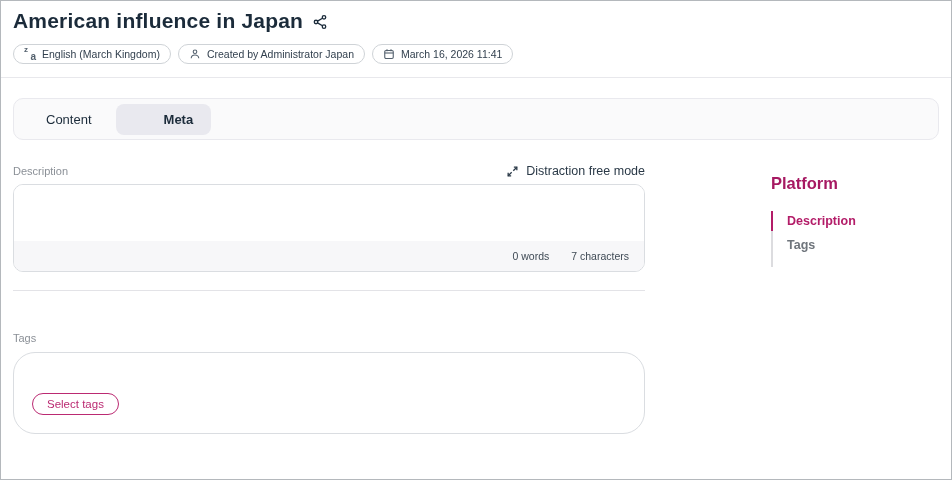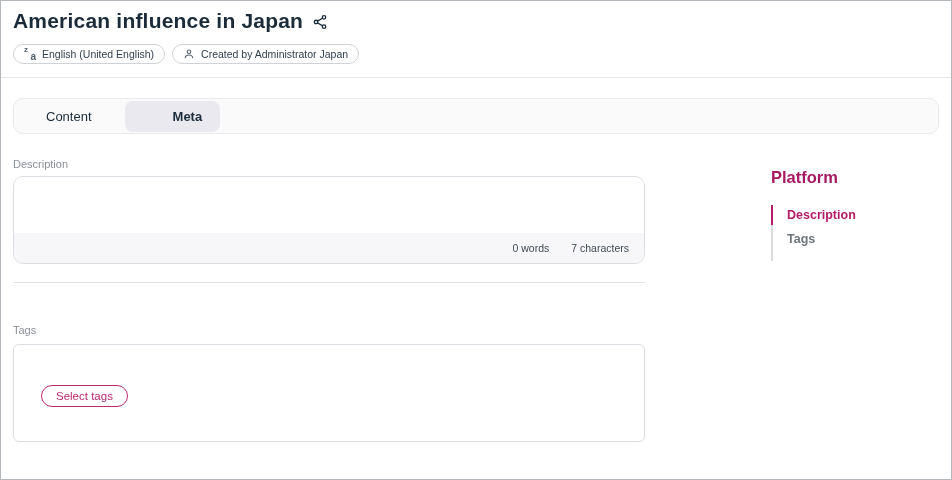--- a/index.html
+++ b/index.html
@@ -36,22 +36,22 @@
   }
   .badge svg{flex:0 0 auto;}
   .translate-glyph{position:relative;width:12px;height:12px;display:inline-block;}
   .translate-glyph .z{position:absolute;left:0;top:-3px;font-size:8px;font-weight:600;color:#54616e;}
   .translate-glyph .a{position:absolute;right:0;bottom:-2px;font-size:10px;font-weight:600;color:#54616e;}
   .header-divider{border:none;border-top:1px solid #e8e8ec;}
   
   .tab-bar{
     margin:20px 12px 0 12px;
     border:1px solid #e9e9ee;background:#fafafb;
-    border-radius:10px;height:36px;
-    display:flex;align-items:center;padding:0 14px;gap:15px;
+    border-radius:10px;height:42px;
+    display:flex;align-items:center;padding:0 14px;gap:6px;
   }
   .tab{
     font-size:13px;padding:8px 18px;border-radius:8px;
     color:var(--dark-navy);cursor:pointer;background:transparent;border:none;
     font-family:"Liberation Sans", sans-serif;
   }
   .tab.active{background:#e9e9ef;font-weight:700;padding-left:48px;}
   
   .content{display:flex;margin-top:24px;}
   .main-col{width:632px;margin-left:12px;flex:0 0 auto;}
@@ -69,22 +69,22 @@
   .desc-editor{flex:1;background:#fff;outline:none;padding:8px 12px;font-size:13px;}
   .desc-footer{
     height:30px;background:#f7f7f9;
     display:flex;align-items:center;justify-content:flex-end;
     padding-right:15px;gap:22px;
   }
   .count{font-size:10.5px;color:#3f4a55;}
   .section-divider{border:none;border-top:1px solid #e3e3e7;margin-top:18px;}
   .tags-group{margin-top:37px;}
   .tags-box{
-    margin-top:6px;border:1px solid var(--border-gray);border-radius:6px;
-    height:98px;padding:40px 0 0 27px;
+    margin-top:6px;border:1px solid var(--border-gray);border-radius:22px;
+    height:82px;padding:40px 0 0 18px;
   }
   .select-tags-btn{
     display:inline-block;background:#fff;
     border:1px solid var(--button-pink);color:var(--button-pink);
     border-radius:12px;padding:4px 14px;font-size:11.5px;cursor:pointer;
     font-family:"Liberation Sans", sans-serif;
   }
   
   .sidebar{margin-left:126px;padding-top:10px;}
   .sections-title{font-size:16.5px;font-weight:700;color:var(--brand-pink);}
@@ -113,46 +113,64 @@
           <line x1="8.3" y1="13.3" x2="15.7" y2="17.7"></line>
       </svg>
     </span>
   </div>
   <div class="badges">
     <span class="badge">
       <span class="translate-glyph">
           <span class="z">z</span>
           <span class="a">a</span>
         </span>
-      <span>English (United English)</span>
+      <span>English (March Kingdom)</span>
     </span>
     <span class="badge">
       <svg width="12" height="12" viewBox="0 0 24 24" fill="none" stroke="#54616e" stroke-width="2.2">
         <circle cx="12" cy="7.5" r="3.6"></circle>
           <path d="M4.5 20.5c0-4 3.4-6.5 7.5-6.5s7.5 2.5 7.5 6.5"></path>
       </svg>
       <span>Created by Administrator Japan</span>
+    </span>
+    <span class="badge">
+      <svg width="12" height="12" viewBox="0 0 24 24" fill="none" stroke="#54616e" stroke-width="2.2">
+        <rect x="3.5" y="5" width="17" height="16" rx="2.5"></rect>
+          <line x1="3.5" y1="10" x2="20.5" y2="10"></line>
+        <line x1="8" y1="2.5" x2="8" y2="6.5"></line>
+          <line x1="16" y1="2.5" x2="16" y2="6.5"></line>
+      </svg>
+      <span>March 16, 2026 11:41</span>
     </span>
   </div>
 </div>
 
 <hr class="header-divider">
 
 <div class="tab-bar">
   <button class="tab">Content</button>
   <button class="tab active">Meta</button>
 </div>
 
 <div class="content">
 
   <div class="main-col">
 
     <div class="desc-group">
       <div class="desc-header">
         <span class="field-label">Description</span>
+        <button class="distraction-free">
+          <svg width="13" height="13" viewBox="0 0 24 24" fill="none" stroke="#2a3947" stroke-width="2.4">
+            <polyline points="14.5,4 20,4 20,9.5"></polyline>
+              <line x1="20" y1="4" x2="13.5" y2="10.5"></line>
+            <polyline points="9.5,20 4,20 4,14.5"></polyline>
+              <line x1="4" y1="20" x2="10.5" y2="13.5"></line>
+          </svg>
+          <span>Distraction free mode</span>
+        </button>
       </div>
       <div class="desc-box">
         <div class="desc-editor" contenteditable="true" style=""></div>
         <div class="desc-footer">
           <span class="count">0 words</span>
           <span class="count">7 characters</span>
         </div>
       </div>
     </div>
 

